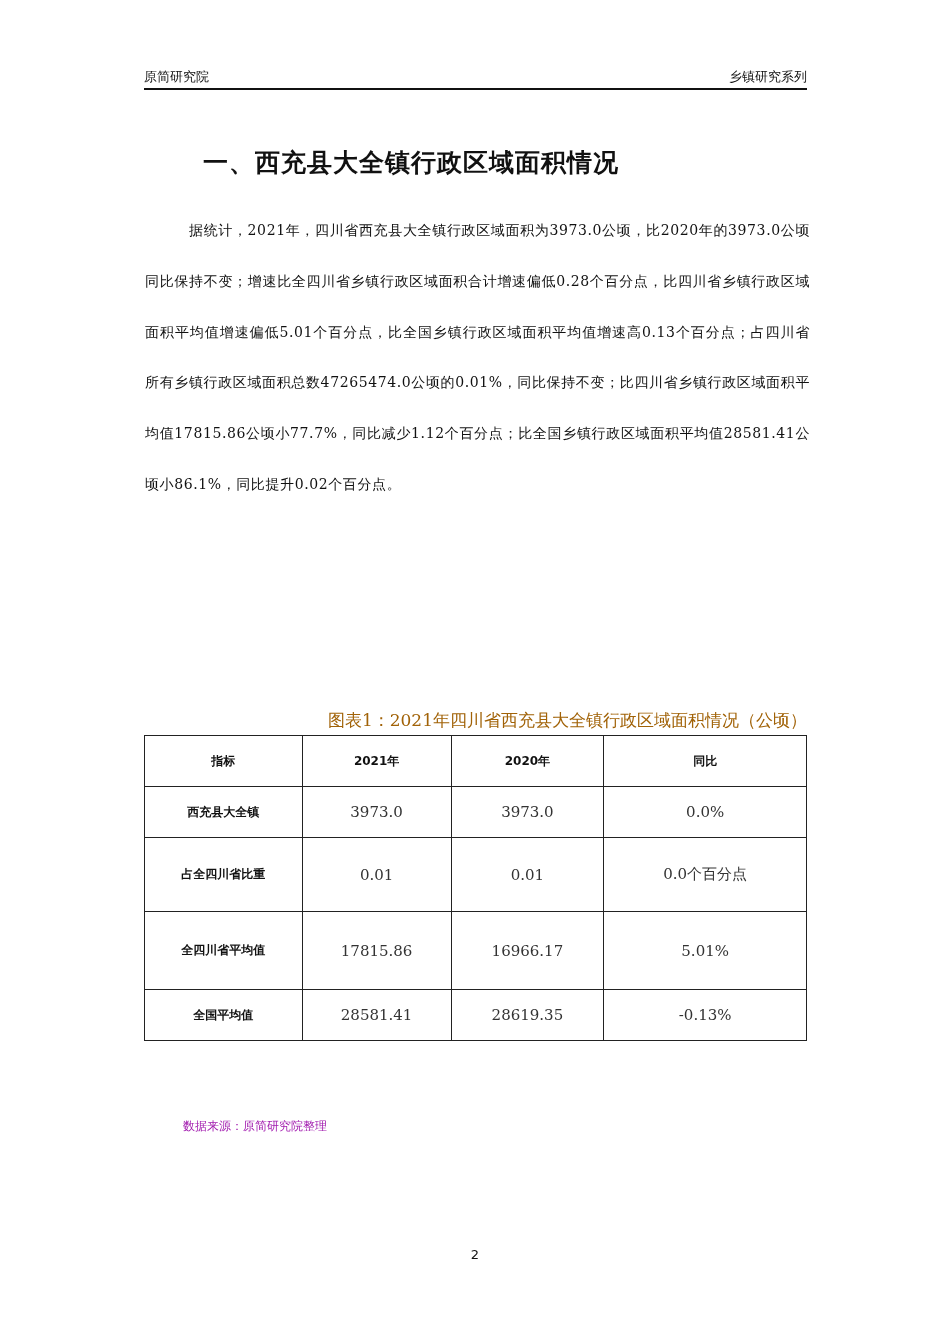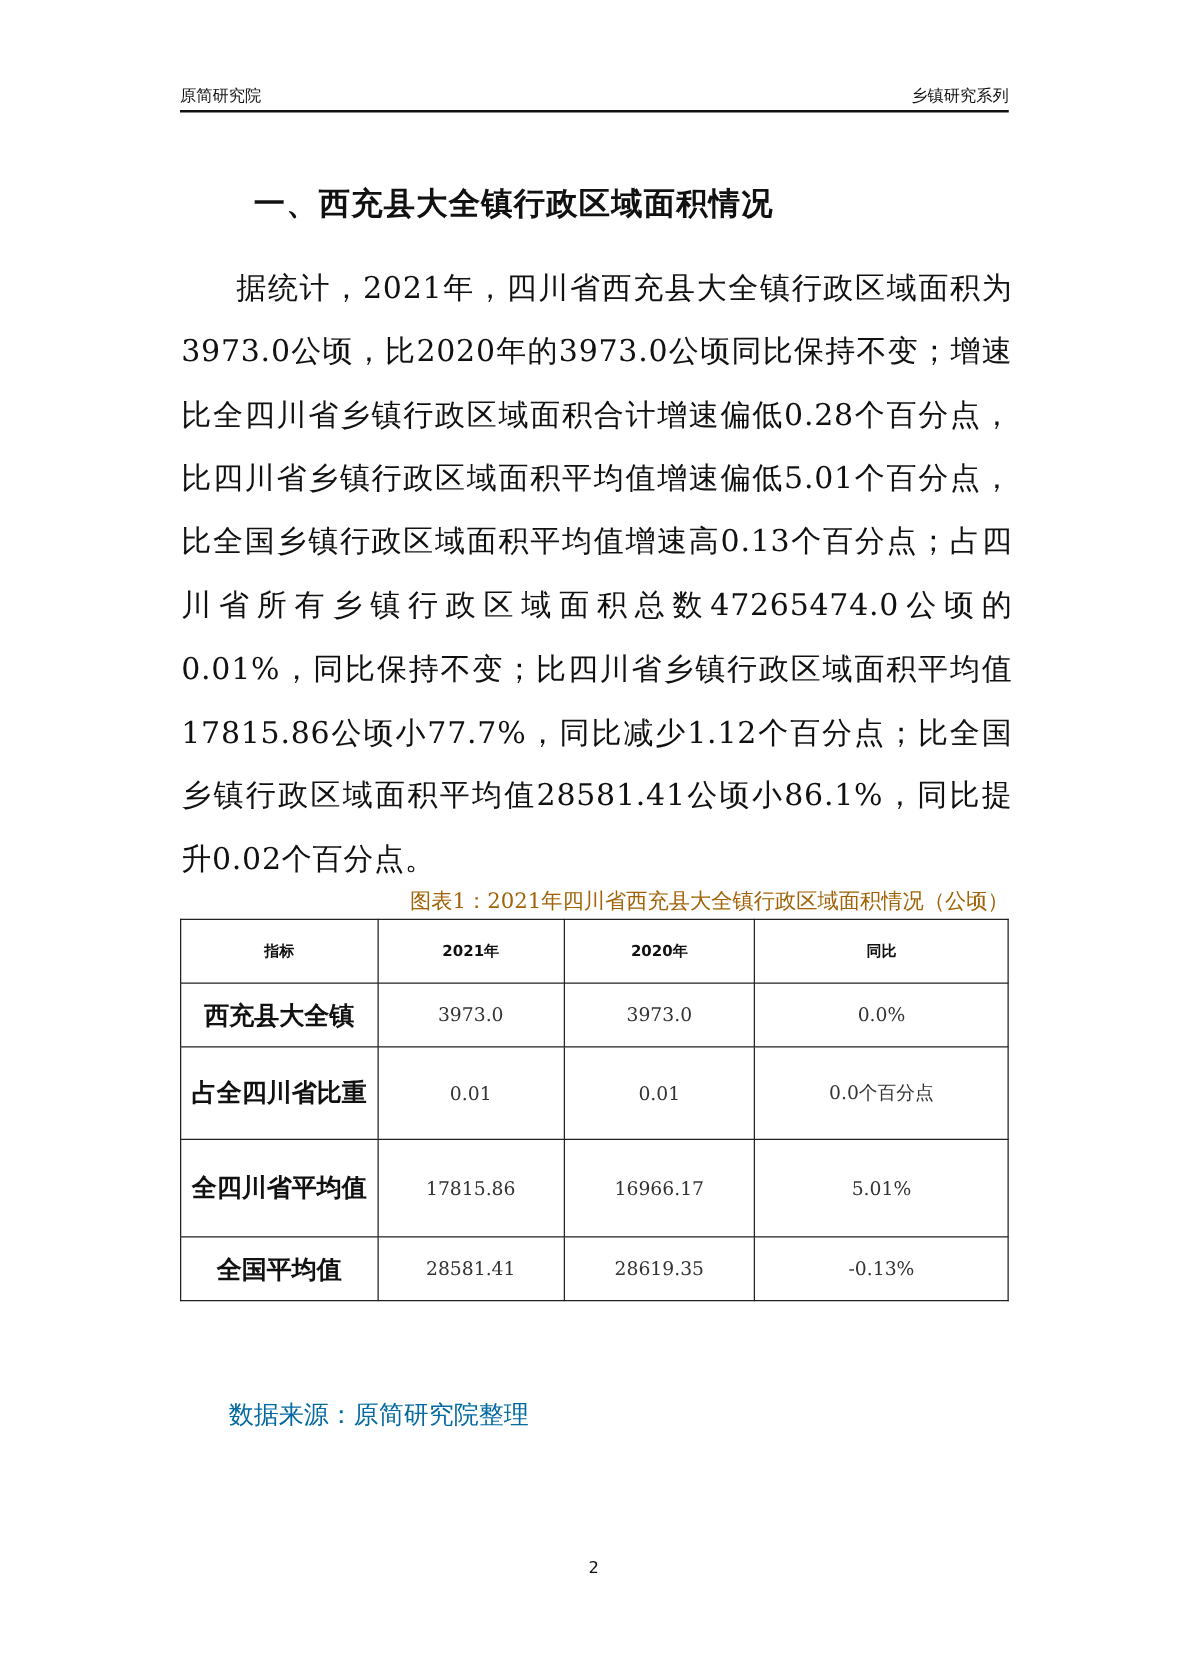--- a/index.html
+++ b/index.html
@@ -5,32 +5,32 @@
   html, body { margin: 0; padding: 0; background: #ffffff; }
   body { width: 950px; height: 1344px; position: relative; overflow: hidden;
          font-family: "DejaVu Serif", "Liberation Serif", serif; color: #111; }
   .header { position: absolute; left: 144px; top: 66px; width: 663px; height: 22px;
             font-family: Liberation Sans, sans-serif; font-size: 13px; color: #111; }
   .header .left { position: absolute; left: 0; top: 2px; }
   .header .right { position: absolute; right: 0; top: 2px; }
   .header-rule { position: absolute; left: 144px; top: 88px; width: 663px; height: 2px; background: #111; }
   .section-title { position: absolute; left: 203px; top: 146px; font-size: 25px; font-weight: bold;
                    font-family: "DejaVu Sans", "Liberation Sans", sans-serif; letter-spacing: 1px; }
-  .para { position: absolute; left: 145px; top: 205px; width: 665px; font-size: 24px;
+  .para { position: absolute; left: 145px; top: 205px; width: 665px; font-size: 14px;
           line-height: 50.8px; text-align: justify; text-indent: 44px; letter-spacing: 0.6px; }
   .caption { position: absolute; left: 144px; top: 709px; width: 663px; text-align: right;
              font-size: 17px; color: #a16207; }
   table.data { position: absolute; left: 144px; top: 735px; width: 663px; border-collapse: collapse;
                font-size: 15px; }
   table.data td, table.data th { border: 1.5px solid #222; text-align: center; vertical-align: middle; }
   table.data th { font-family: "DejaVu Sans", "Liberation Sans", sans-serif; font-weight: bold;
                   font-size: 12px; height: 48px; }
-  table.data td.label { font-family: "DejaVu Sans", "Liberation Sans", sans-serif; font-weight: bold; font-size: 20px; }
+  table.data td.label { font-family: "DejaVu Sans", "Liberation Sans", sans-serif; font-weight: bold; font-size: 12px; }
   table.data td.num { font-family: "DejaVu Serif", "Liberation Serif", serif; color: #333; }
-  .source { position: absolute; left: 183px; top: 1118px; font-size: 20px; color: #0369a1; }
+  .source { position: absolute; left: 183px; top: 1118px; font-size: 12px; color: #a21caf; }
   .page-num { position: absolute; left: 0; width: 950px; top: 1247px; text-align: center;
               font-family: "DejaVu Sans", "Liberation Sans", sans-serif; font-size: 13px; }
 </style>
 </head>
 <body>
 
 <div class="header">
   <span class="left">原简研究院</span>
   <span class="right">乡镇研究系列</span>
 </div>

